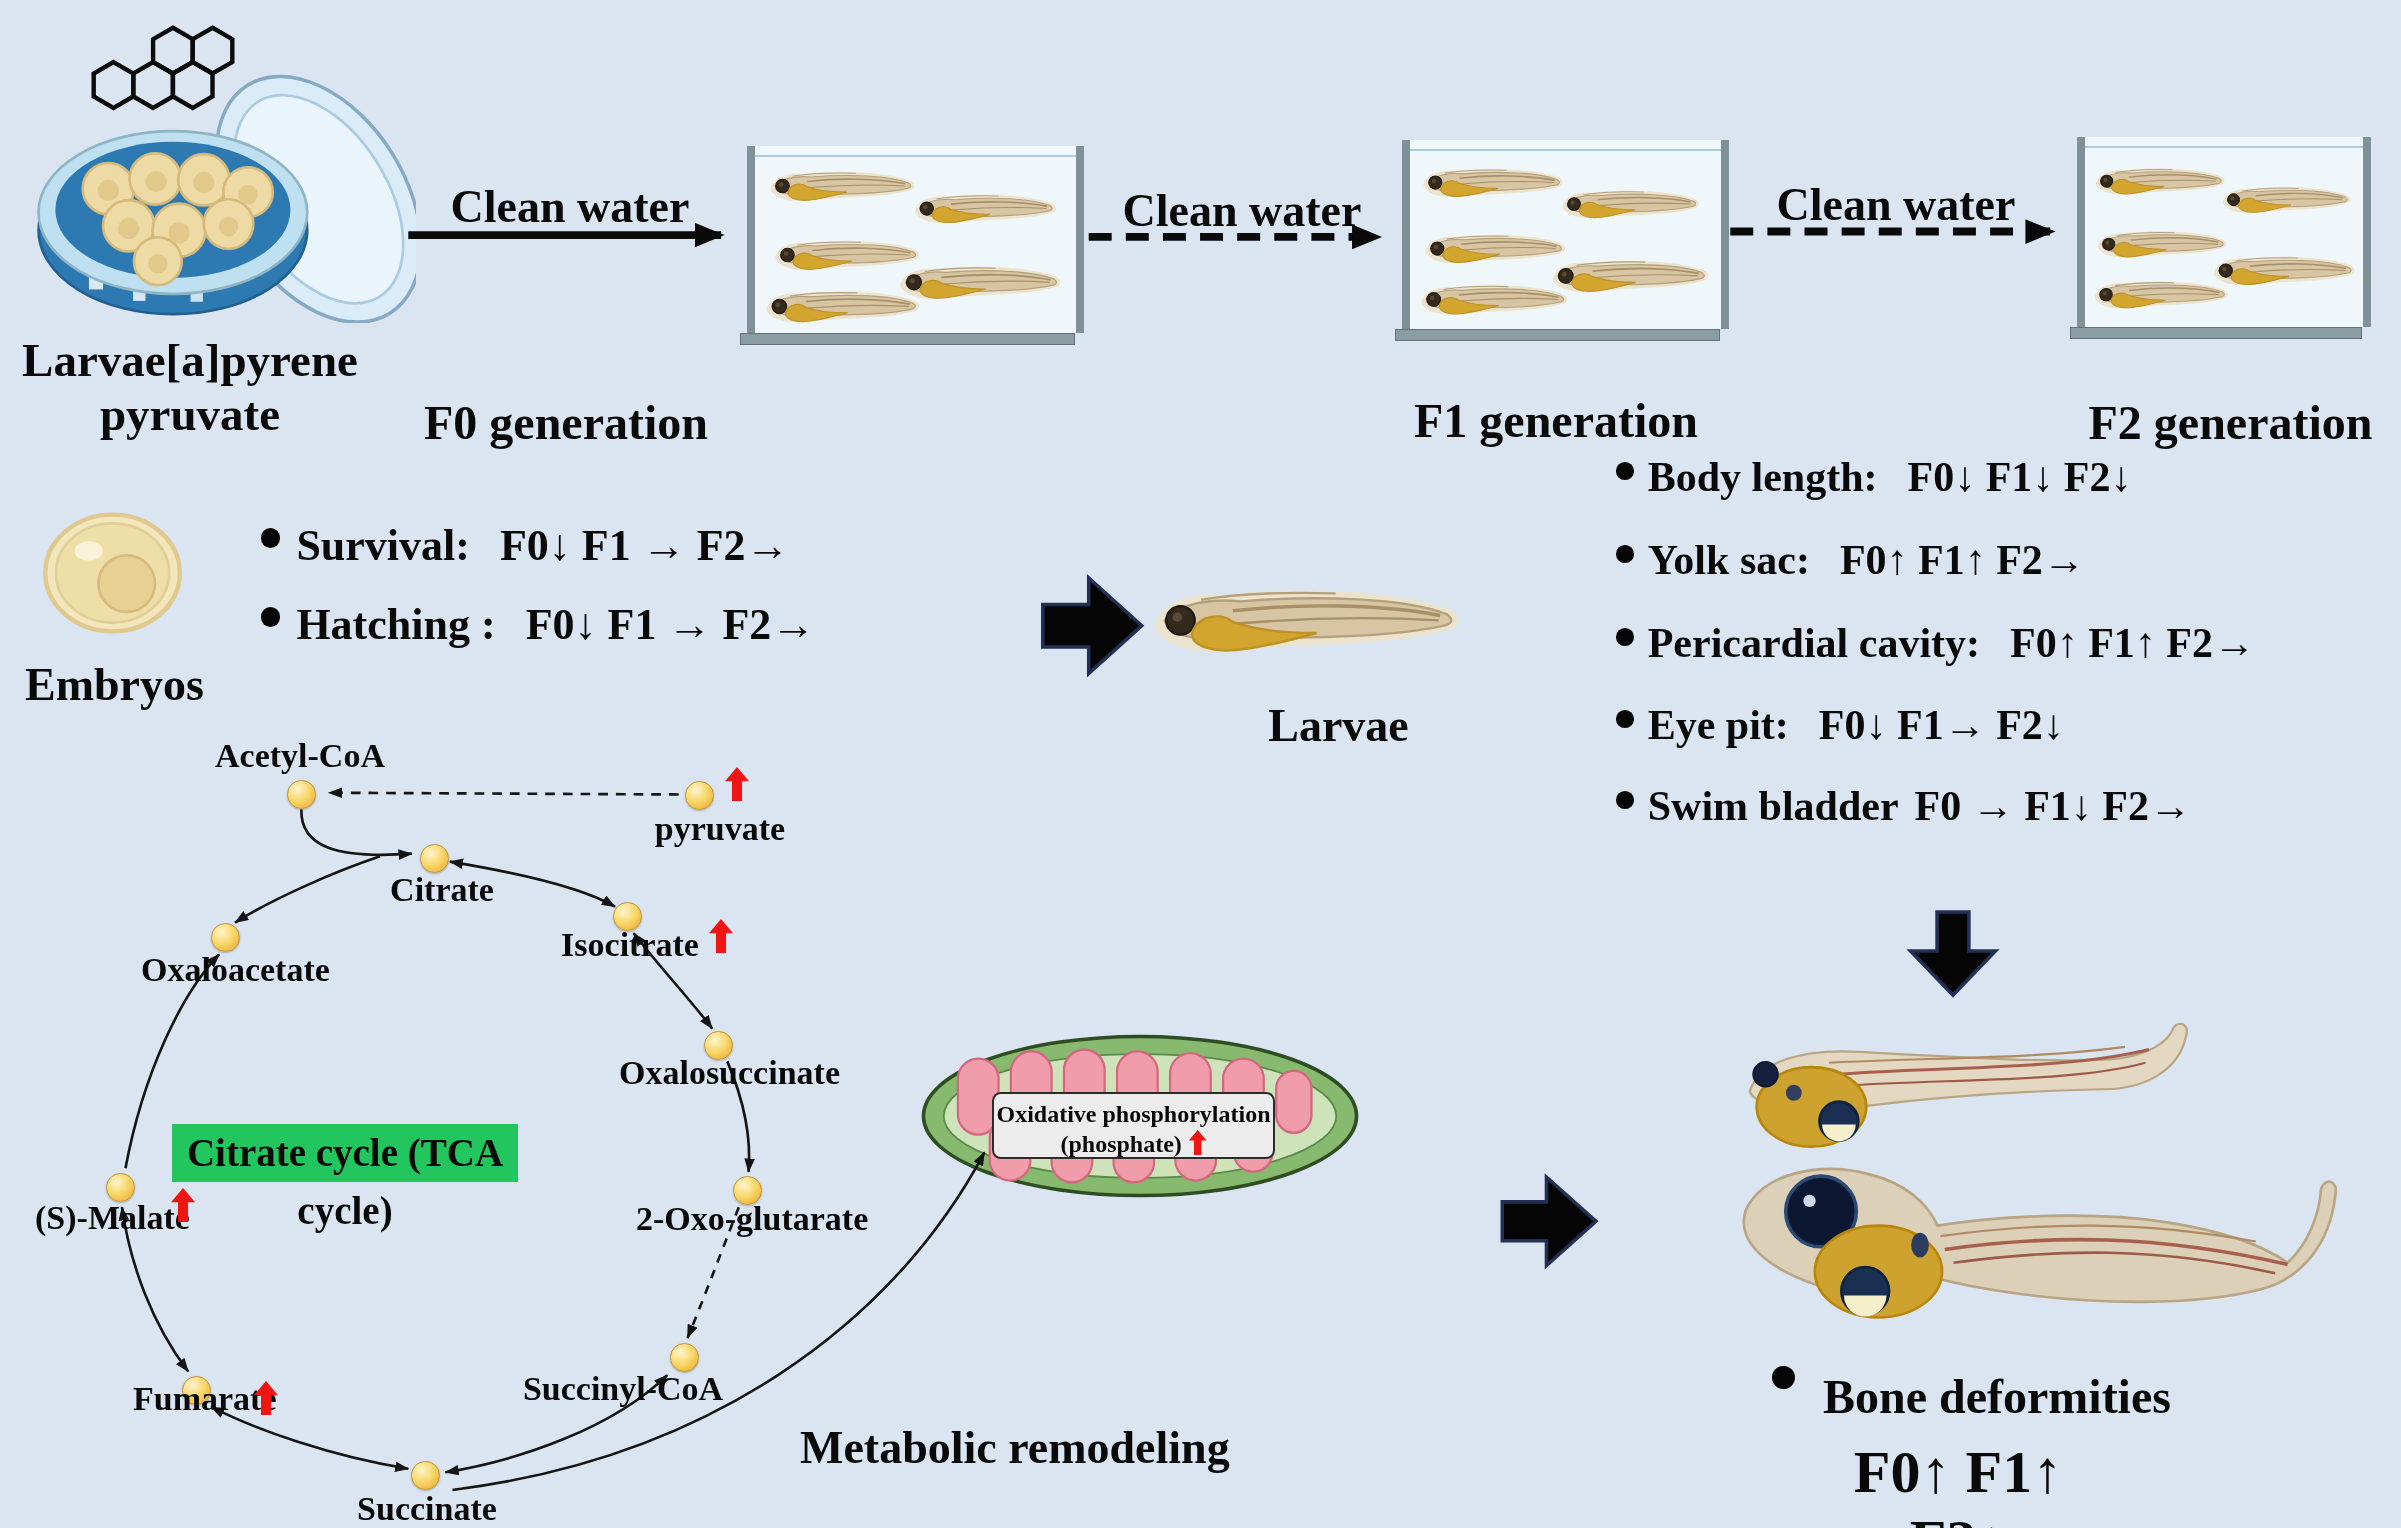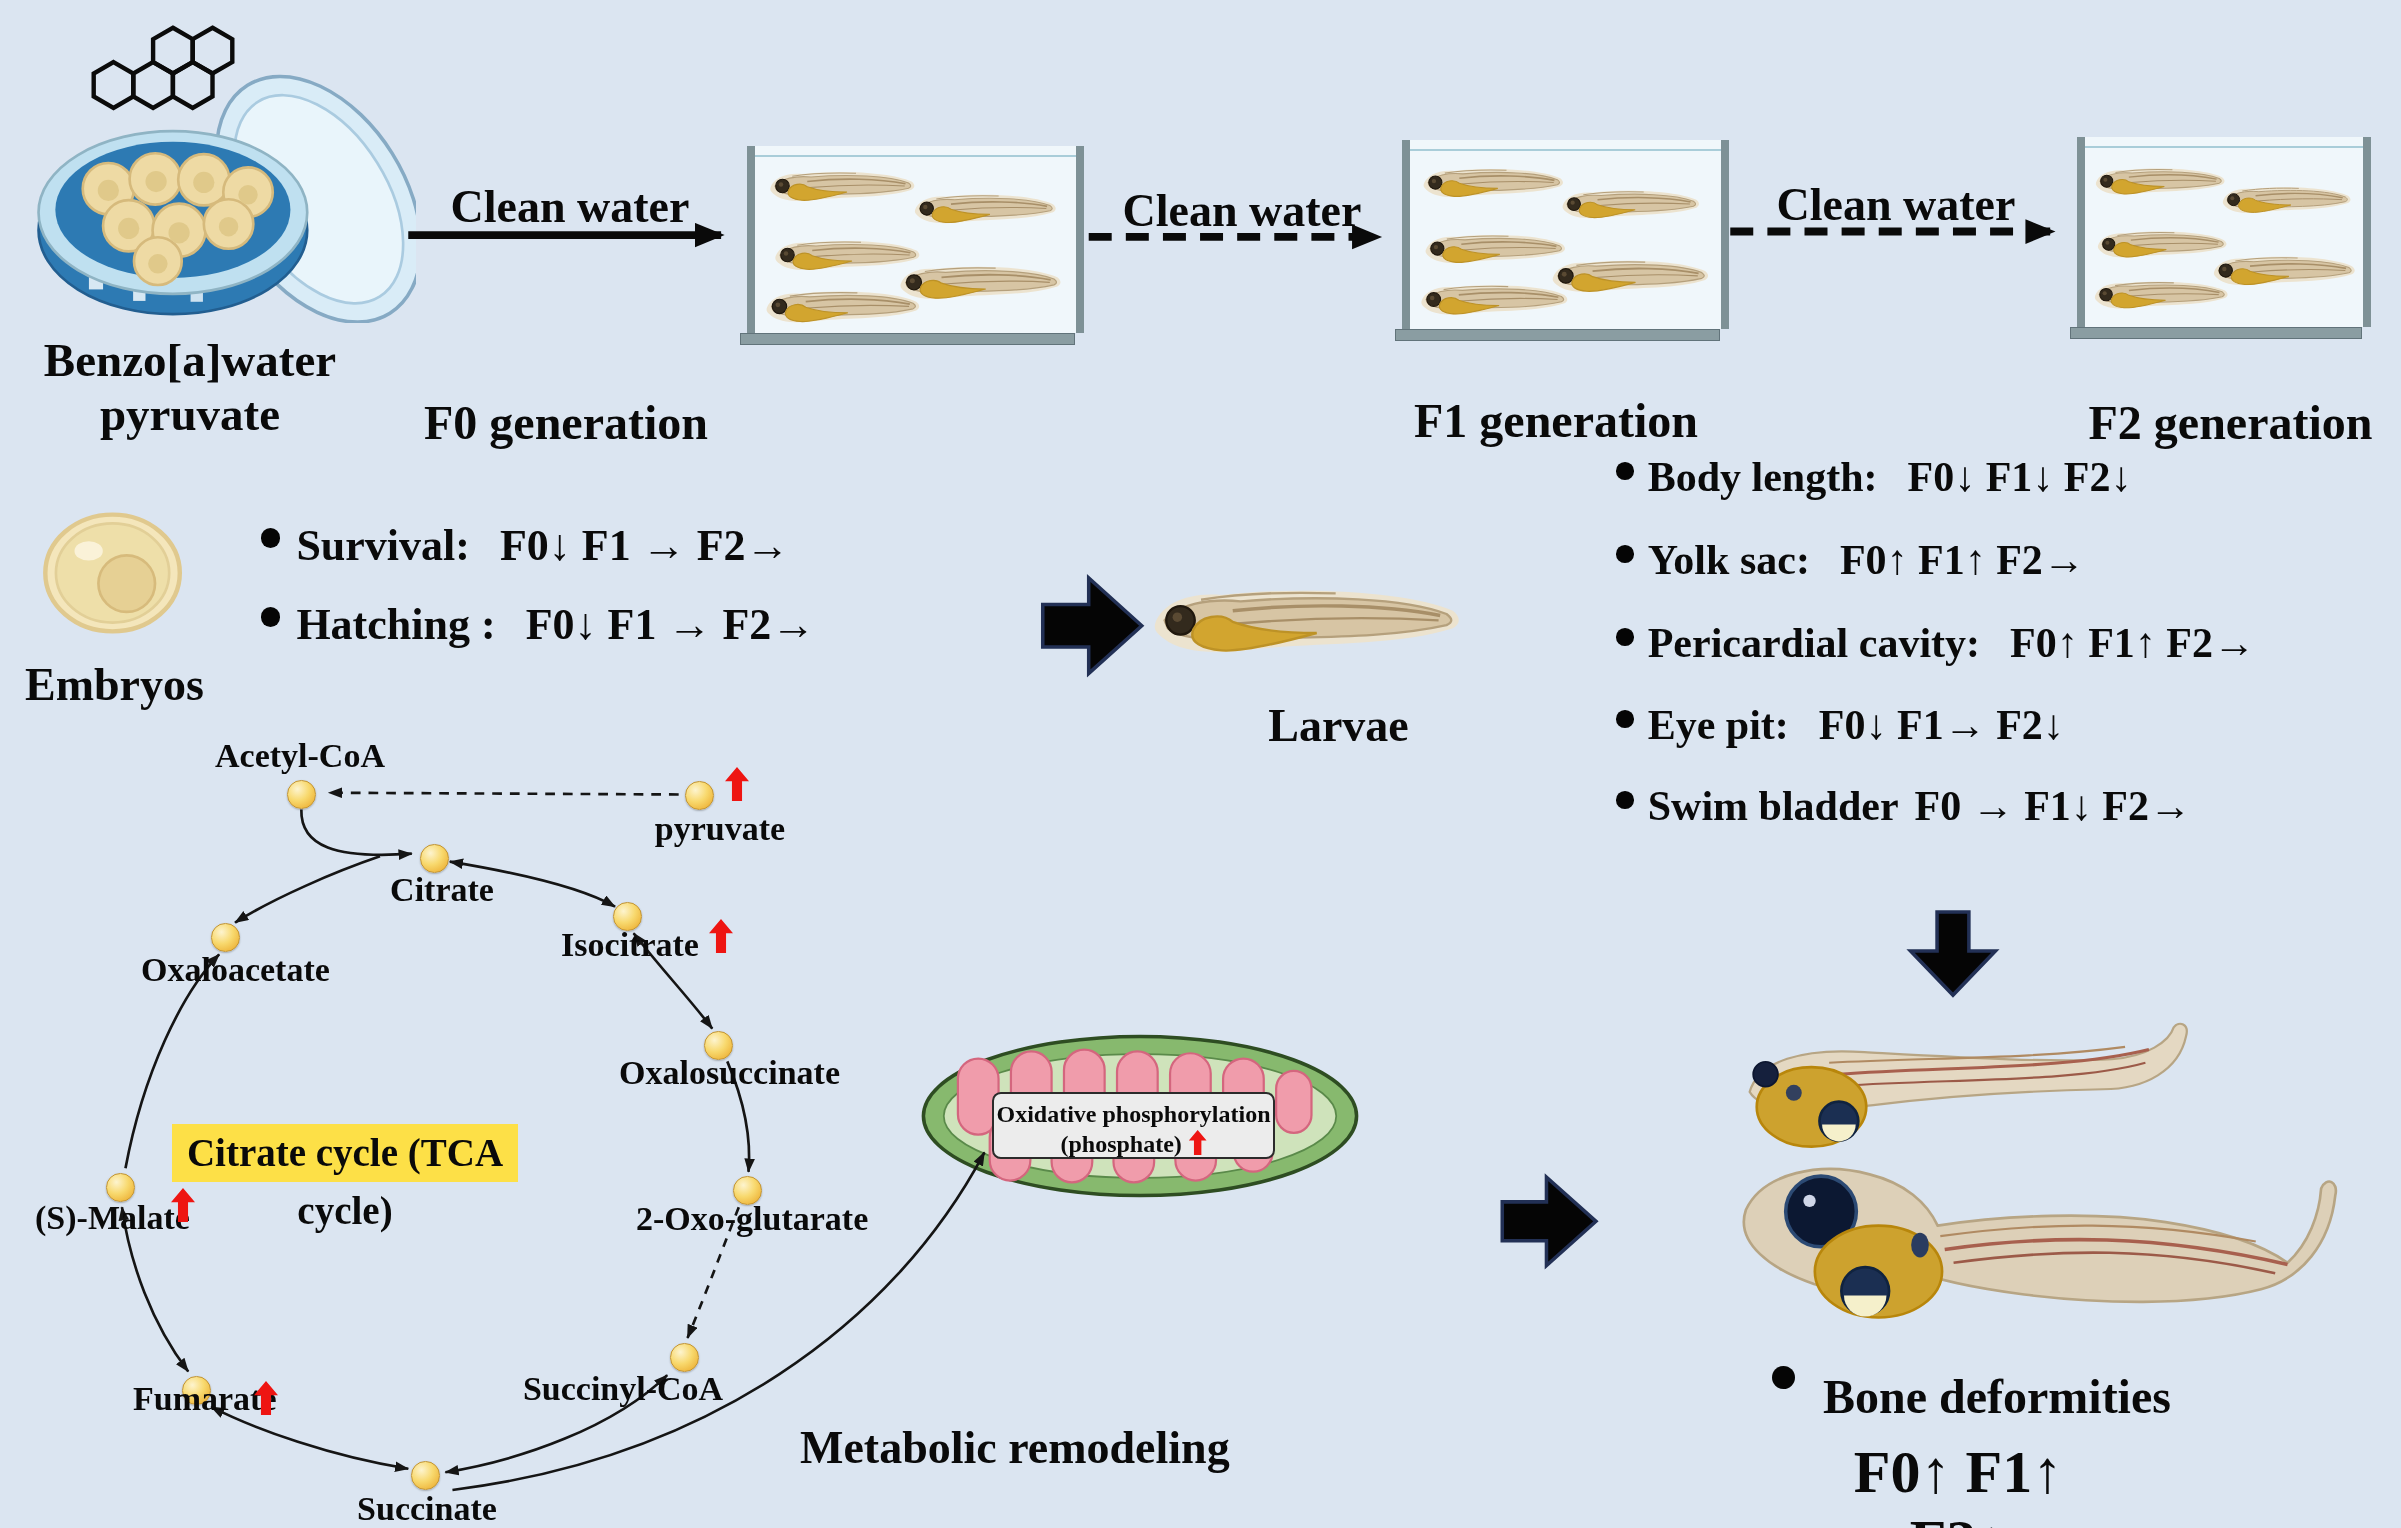--- a/index.html
+++ b/index.html
@@ -21,21 +21,21 @@
   .row .res{margin-left:30px;text-align:center;}
   
   .tca-dot{position:absolute;width:26.5px;height:26.5px;border-radius:50%;z-index:3;
     background:radial-gradient(circle at 35% 30%,#fdf4cf 0%,#f8d96e 45%,#f0bc45 75%,#e5a93a 100%);
     border:1.8px solid #c29433;box-shadow:0 0.9px 1.8px rgba(0,0,0,.25);}
   .tca-lbl{position:absolute;font-weight:bold;font-size:34px;z-index:3;text-align:center;white-space:nowrap;}
   .red-up{position:absolute;width:24px;height:34px;background:#ee1512;z-index:4;
     clip-path:polygon(50% 0,100% 42%,71% 42%,71% 100%,29% 100%,29% 42%,0 42%);}
   .red-up-inline{display:inline-block;width:17.7px;height:25px;background:#ee1512;margin-left:7px;vertical-align:-2.7px;
     clip-path:polygon(50% 0,100% 42%,71% 42%,71% 100%,29% 100%,29% 42%,0 42%);}
-  .tca-title{position:absolute;left:172px;top:1124px;width:346px;height:58px;background:#fde047;z-index:3;
+  .tca-title{position:absolute;left:172px;top:1124px;width:346px;height:58px;background:#22c55e;z-index:3;
     font-weight:bold;font-size:39px;text-align:center;line-height:58px;}
   .mito-box{position:absolute;left:992px;top:1092px;width:283px;height:67px;background:#ececec;
     border:2.7px solid #2b2b2b;border-radius:8.8px;z-index:4;text-align:center;font-weight:bold;font-size:24px;line-height:1.25;
     padding-top:5.3px;box-sizing:border-box;}
 </style>
 </head>
 <body>
 
 <div class="page">
 
@@ -91,21 +91,21 @@
         <circle cx="200" cy="151" r="12"></circle>
       <circle cx="250" cy="165" r="11"></circle>
         <circle cx="115" cy="203" r="12"></circle>
         <circle cx="172" cy="208" r="12"></circle>
       <circle cx="228" cy="201" r="11"></circle>
         <circle cx="148" cy="243" r="11"></circle>
     </g>
   </svg>
 
   <div class="lbl ctr" style="left:0px;top:309px;width:380px;font-size:47px">
-    <div>Benzo[a]water</div>
+    <div>Larvae[a]pyrene</div>
     <div>pyruvate</div>
   </div>
 
   <div class="lbl ctr" style="left:402px;top:157px;width:336px;font-size:46px">Clean water</div>
   <div class="lbl ctr" style="left:1074px;top:161px;width:336px;font-size:46px">Clean water</div>
   <div class="lbl ctr" style="left:1719px;top:155px;width:354px;font-size:46px">Clean water</div>
 
   <div class="lbl ctr" style="left:389px;top:371px;width:354px;font-size:48px">F0 generation</div>
   <div class="lbl ctr" style="left:1379px;top:369px;width:354px;font-size:48px">F1 generation</div>
   <div class="lbl ctr" style="left:2058px;top:371px;width:345px;font-size:48px">F2 generation</div>

